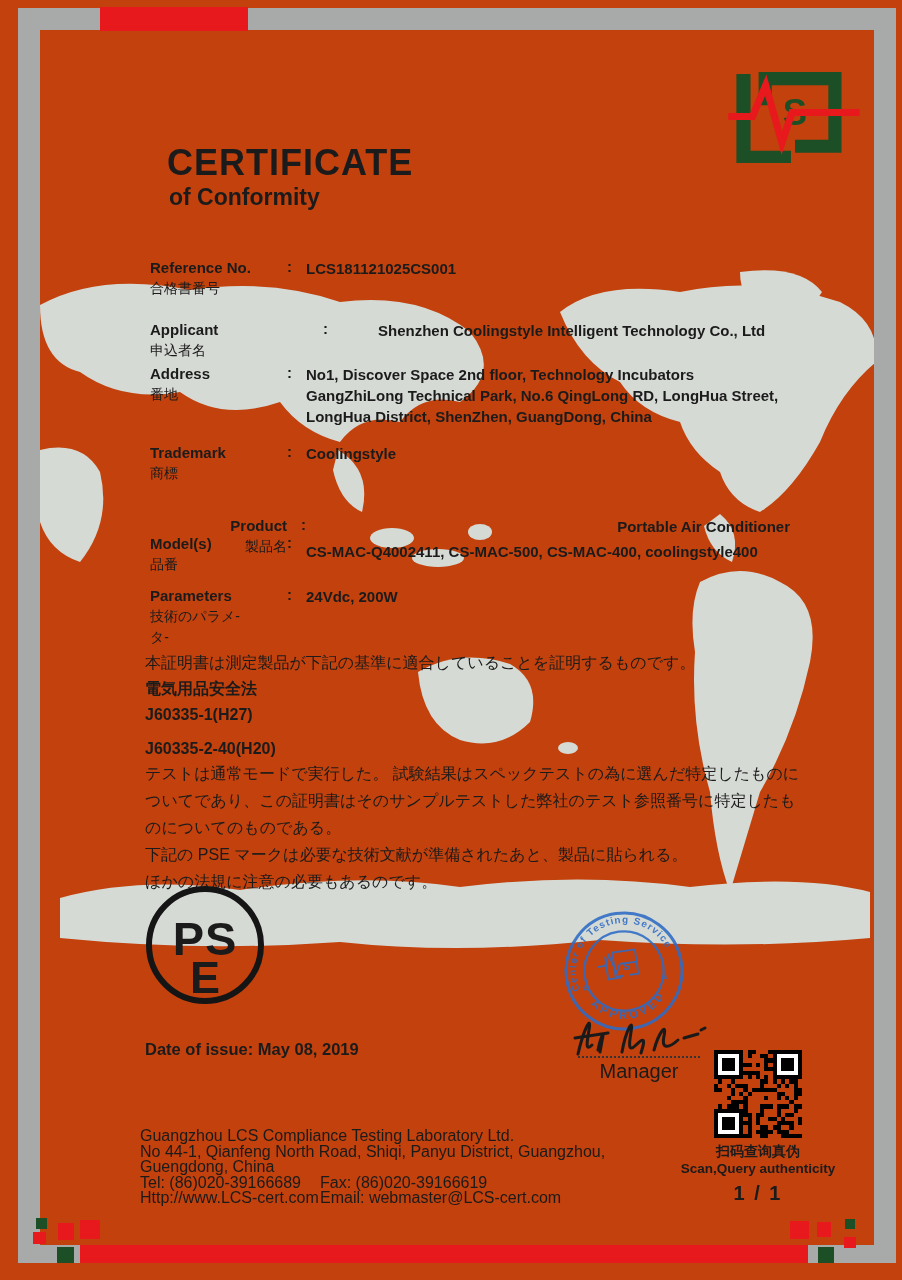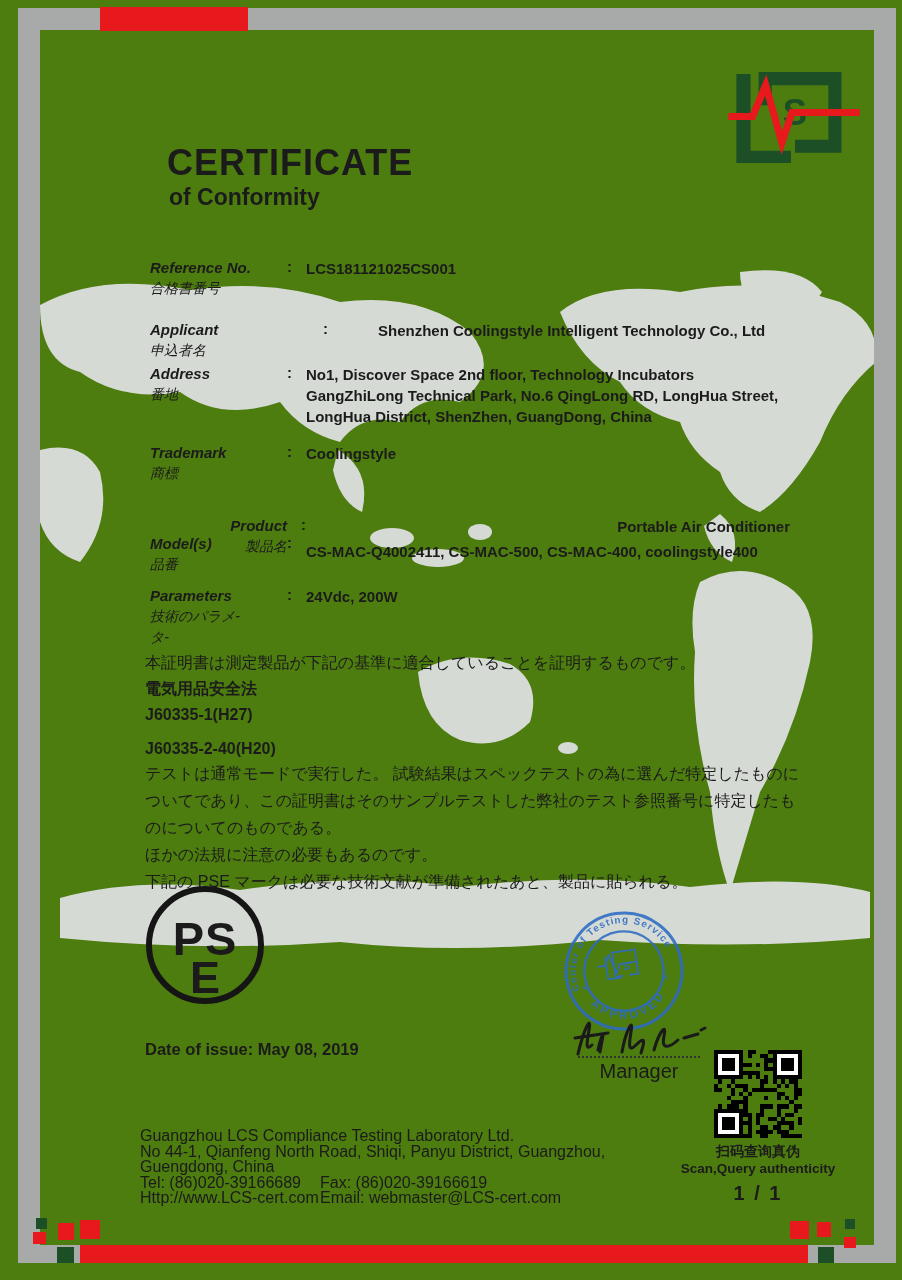--- a/index.html
+++ b/index.html
@@ -1,35 +1,35 @@
 <!DOCTYPE html>
 <html><head>
 <meta charset="utf-8">
 <style>
   * { margin:0; padding:0; box-sizing:border-box; }
   body {
     width:902px; height:1280px; position:relative; overflow:hidden;
     background:#ffffff; font-family:"Liberation Sans", sans-serif; color:#1b1b1b;
   }
-  .page { position:absolute; inset:0; background:#4d7c0f; }
+  .page { position:absolute; inset:0; background:#c2410c; }
   
   .bar { position:absolute; background:#a7aaa9; }
   .sq  { position:absolute; }
   .red { background:#e8191c; }
   .grn { background:#1c4f26; }
   
   .map { position:absolute; left:40px; top:270px; width:840px; height:700px; z-index:0; }
   
   .logo { position:absolute; left:728px; top:70px; width:132px; height:96px; z-index:2; }
   
   .title1 { position:absolute; left:167px; top:142px; font-size:36px; font-weight:bold; letter-spacing:1px; z-index:2; }
   .title2 { position:absolute; left:169px; top:184px; font-size:23px; font-weight:bold; z-index:2; }
   
   .frow { position:absolute; left:150px; width:640px; display:flex; z-index:2; }
-  .flab { width:137px; flex:none;font-style:italic; }
+  .flab { width:137px; flex:none; }
   .flab .en { font-size:15px; font-weight:bold; line-height:19px; }
   .flab .jp { font-size:14px; line-height:19px; margin-top:2px; }
   .fcolon { width:19px; flex:none; font-size:15px; font-weight:bold; }
   .fval { flex:1; font-size:15px; font-weight:bold; line-height:21px; }
   
   .jp-block { position:absolute; left:145px; width:660px; font-size:16px; line-height:26px; z-index:2; }
   .jp-bold { font-weight:bold; }
   
   .pse { position:absolute; left:146px; top:886px; width:118px; height:118px;
          border:6px solid #151515; border-radius:50%; z-index:2;
@@ -174,22 +174,22 @@
 
   <div class="jp-block" style="top:650px;">
     <div>本証明書は測定製品が下記の基準に適合していることを証明するものです。</div>
     <div class="jp-bold">電気用品安全法</div>
     <div class="jp-bold">J60335-1(H27)</div>
   </div>
   <div class="jp-block jp-bold" style="top:736px;">J60335-2-40(H20)</div>
 
   <div class="jp-block" style="top:760px; width:660px; line-height:27px;">
     <div>テストは通常モードで実行した。 試験結果はスペックテストの為に選んだ特定したものについてであり、この証明書はそのサンプルテストした弊社のテスト参照番号に特定したものについてのものである。</div>
+    <div>下記の PSE マークは必要な技術文献が準備されたあと、製品に貼られる。</div>
     <div>ほかの法規に注意の必要もあるのです。</div>
-    <div>下記の PSE マークは必要な技術文献が準備されたあと、製品に貼られる。</div>
   </div>
 
   <div class="pse">
     <div class="ps">PS</div>
     <div class="e">E</div>
   </div>
 
   <svg class="stamp" viewBox="0 0 160 160">
     <defs>
       <path id="arcTop" d="M20.8,101.5 A63,63 0 1 1 139.2,101.5" fill="none"></path>

